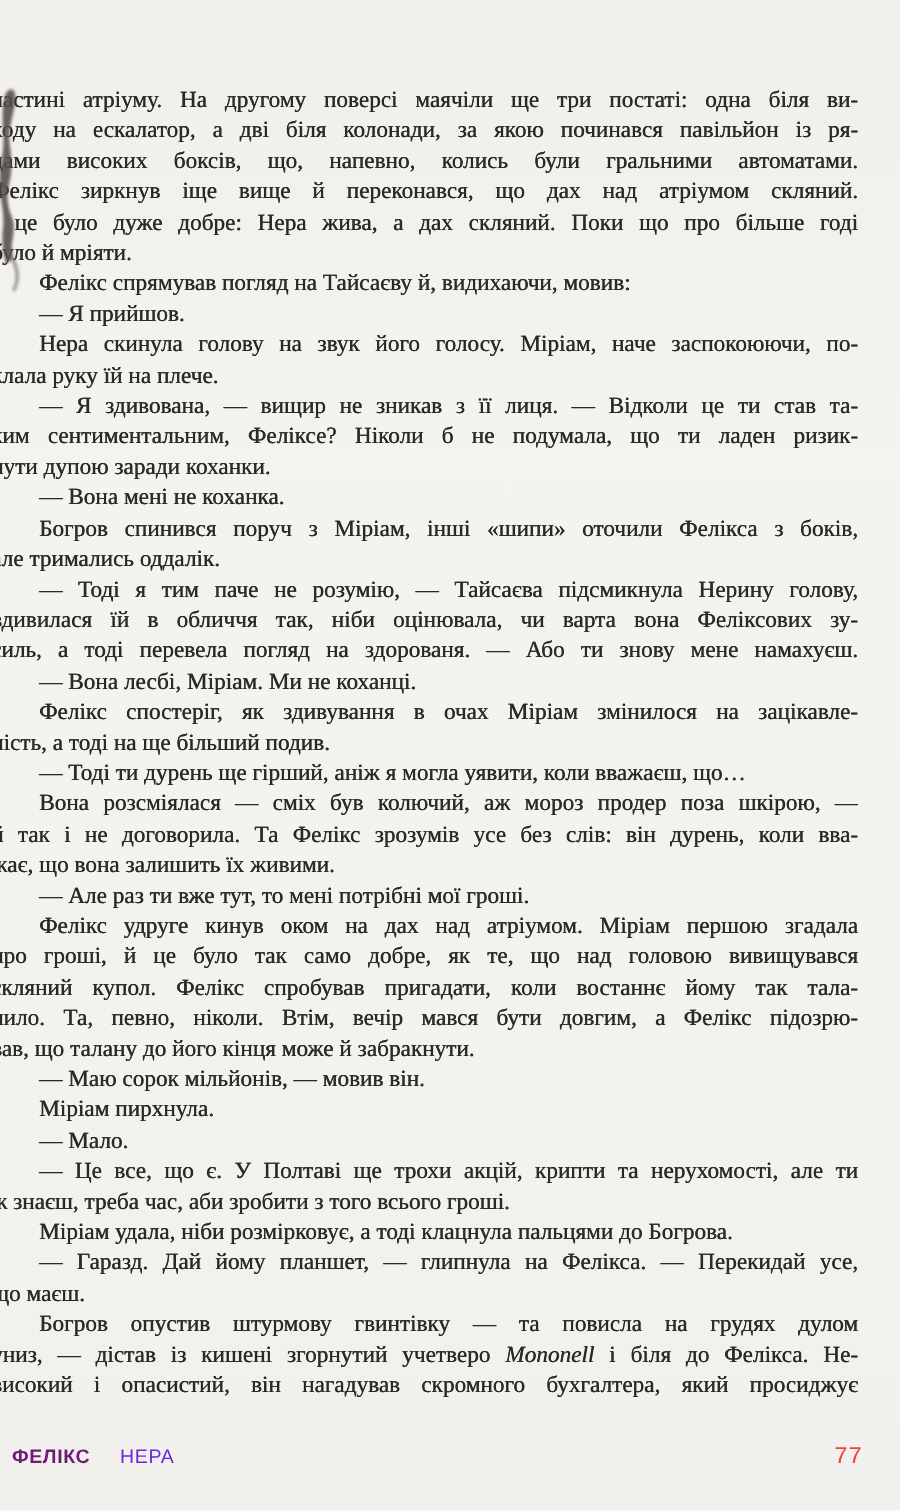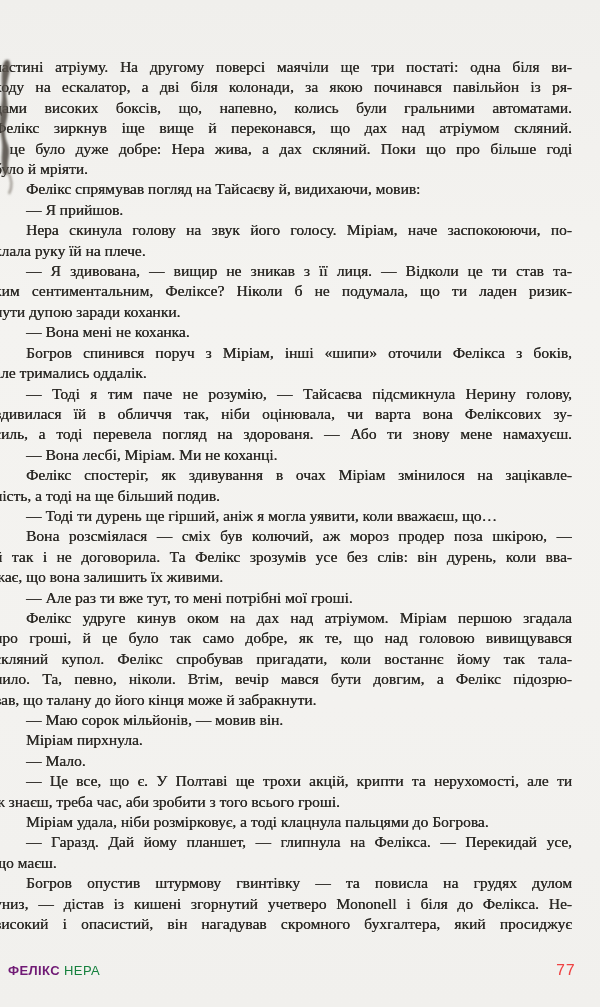--- a/index.html
+++ b/index.html
@@ -22,36 +22,36 @@
     height: 20.42px;
     line-height: 20.42px;
     font-size: 15.5px;
     overflow: hidden;
     text-align: justify;
     text-align-last: justify;
     white-space: normal;
   }
   .line.last { text-align: left; text-align-last: left; }
   .line.indent { text-indent: 32px; }
-  .it { }
+  .it { font-style: italic; }
   .footer {
     position: absolute;
     left: 8px; top: 962px;
     width: 567px;
     display: flex;
     justify-content: space-between;
     align-items: baseline;
   }
   .running-title {
     font-family: "Liberation Sans", sans-serif;
     font-size: 13px;
     letter-spacing: 0.4px;
   }
   .running-title .t1 { font-weight: 700; color: #701a75; }
-  .running-title .t2 { font-weight: 400; color: #15803d; margin-left: 4px; }
+  .running-title .t2 { font-weight: 400; color: #6d28d9; margin-left: 20px; }
   .page-number {
     font-family: Liberation Mono, monospace;
     font-size: 16px;
     color: #ef4444;
   }
   .scan-shadow { position: absolute; left: -2px; top: 50px; z-index: 3; pointer-events: none; }
 </style>
 </head>
 <body>
 

